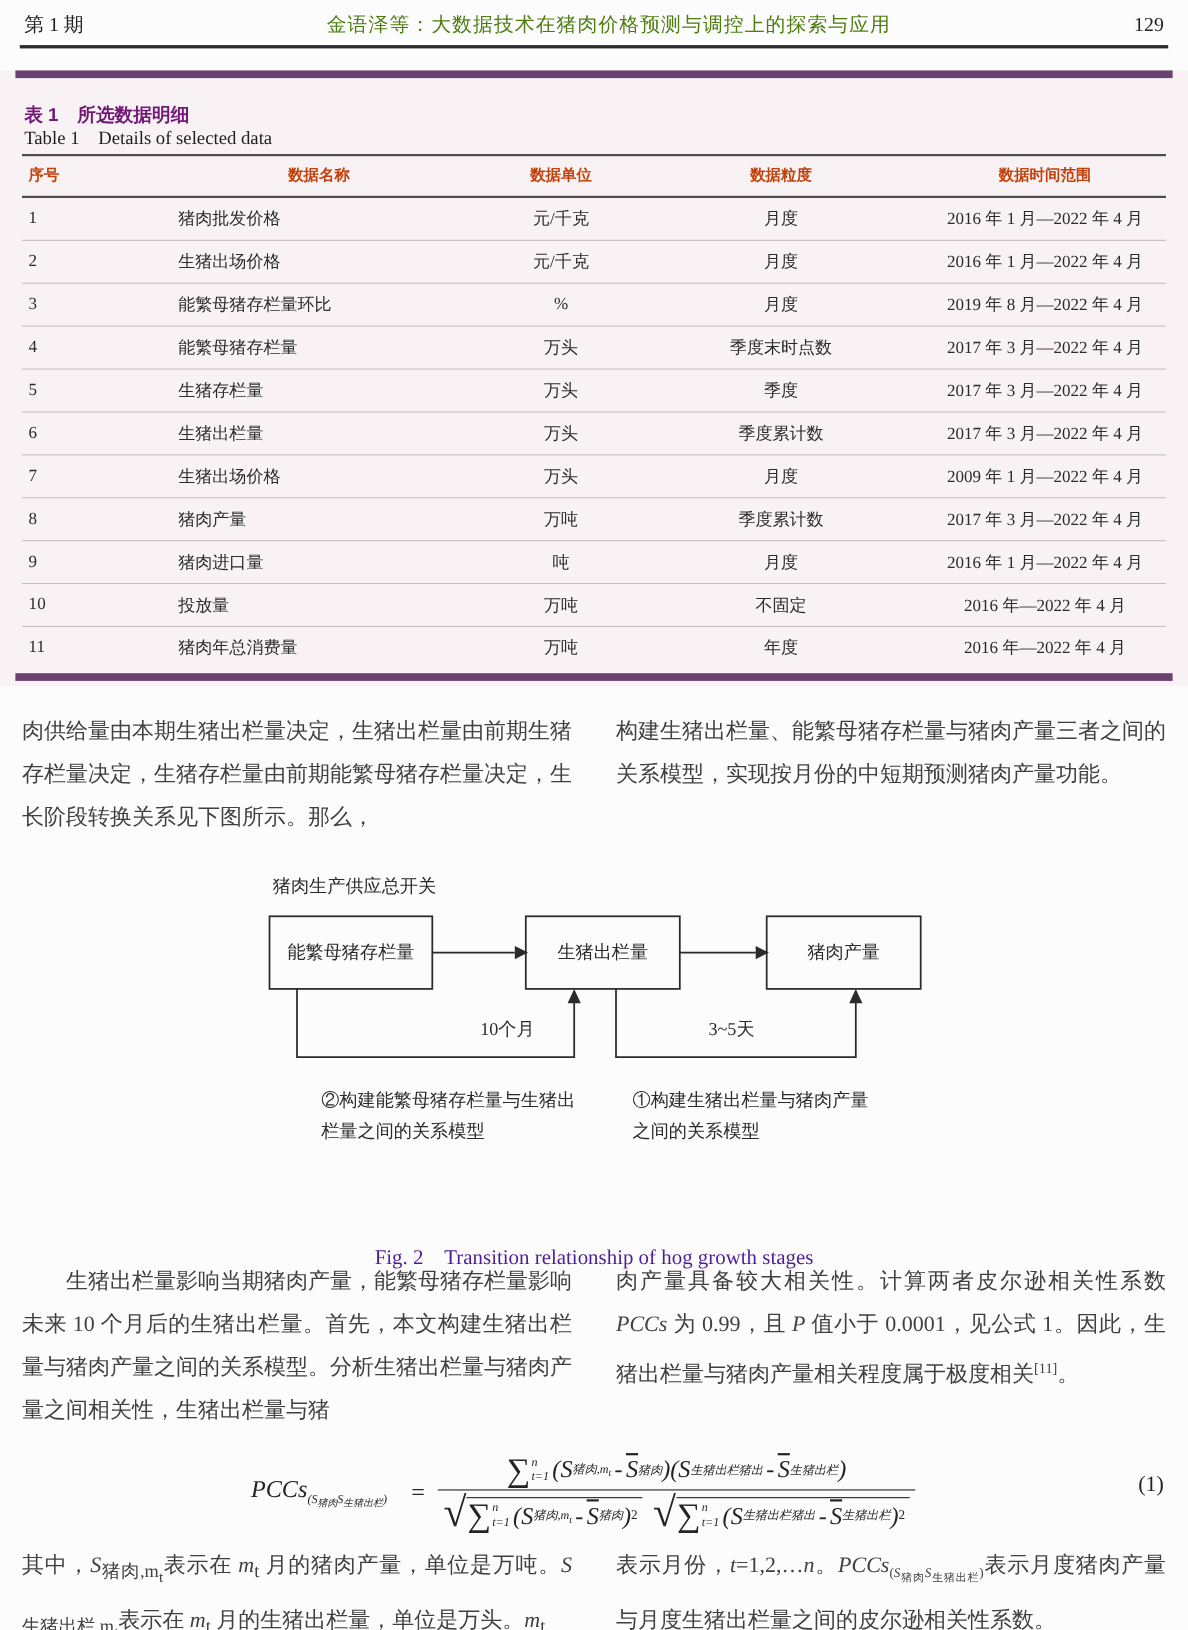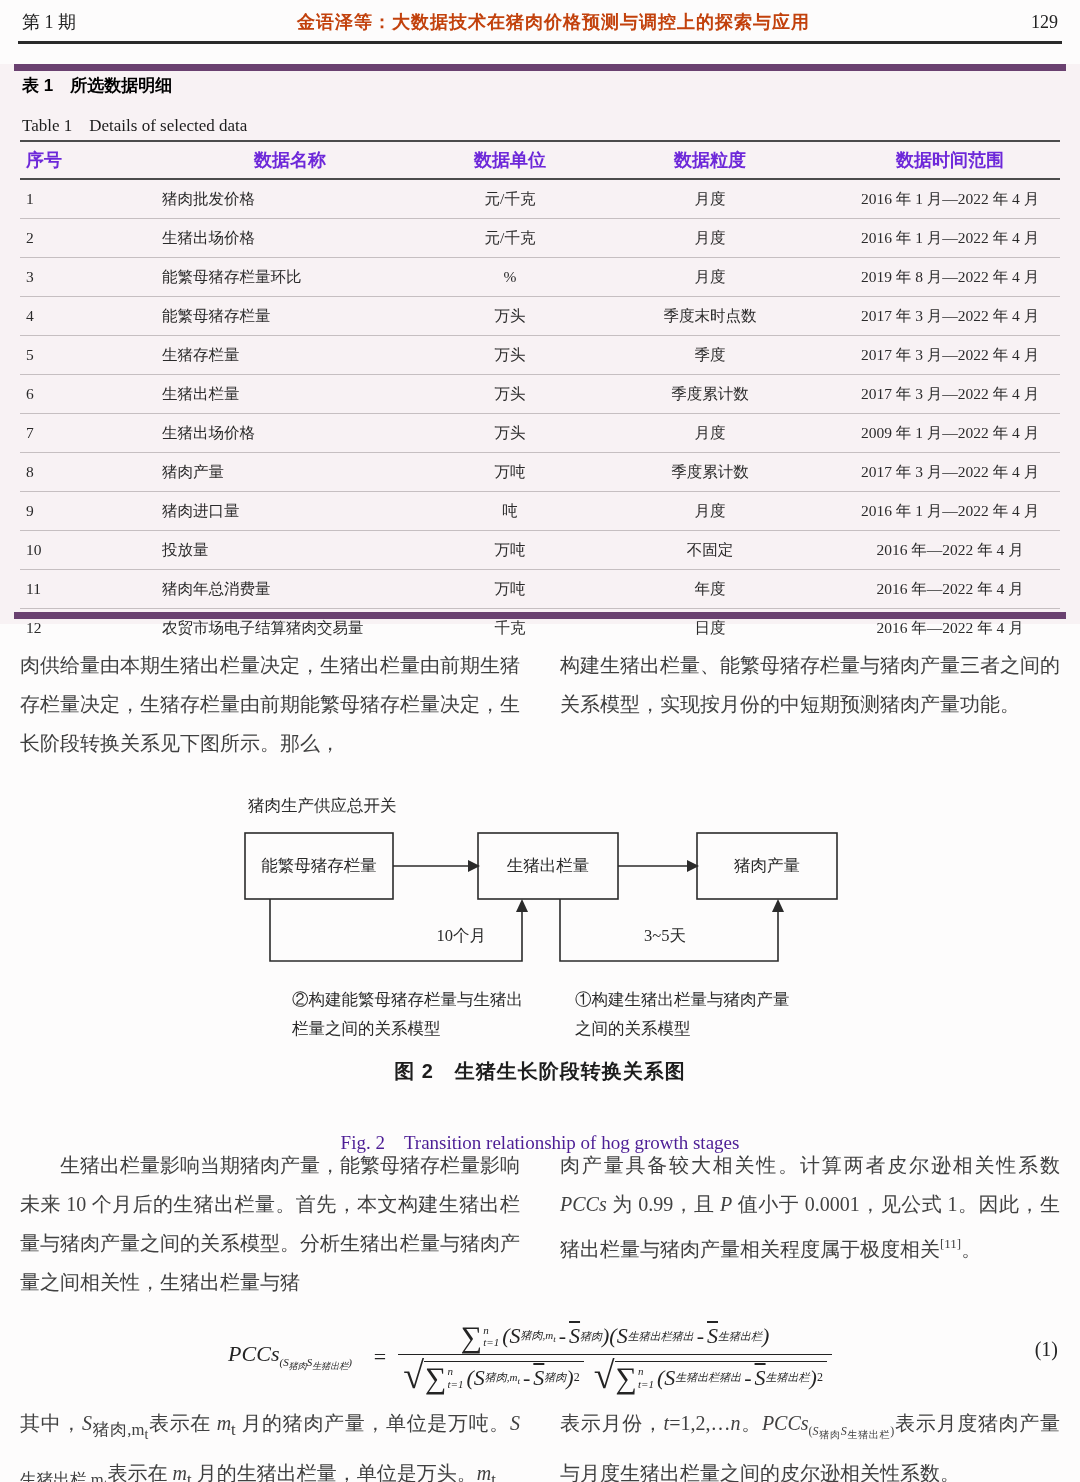--- a/index.html
+++ b/index.html
@@ -10,43 +10,43 @@
     overflow:hidden;
   }
   
   .pg-header{
     position:absolute;top:10px;left:22px;right:22px;
     display:flex;justify-content:space-between;align-items:baseline;
     font-size:18px;
   }
   .run-title{
     font-family:"Liberation Sans","DejaVu Sans",sans-serif;
-    font-weight:700;letter-spacing:1px;font-size:18px;color:#c2410c;
+    font-weight:400;letter-spacing:1px;font-size:18px;color:#4d7c0f;
   }
   .header-rule{position:absolute;top:41px;left:18px;right:18px;height:3px;background:#2a2a2a;}
 
   
   .table-band{position:absolute;top:64px;left:0;width:1080px;height:560px;background:#f8f2f4;}
   .pbar{position:absolute;left:14px;right:14px;height:7px;background:#6a4170;}
   .pbar.top{top:0;}
   .pbar.bottom{top:548px;}
   .tcap-zh{
-    position:absolute;top:10px;left:22px;
+    position:absolute;top:29px;left:22px;
     font-family:"Liberation Sans","DejaVu Sans",sans-serif;
-    font-weight:bold;font-size:17px;color:#000000;
+    font-weight:bold;font-size:17px;color:#701a75;
   }
   .tcap-en{position:absolute;top:50px;left:22px;font-size:17px;color:#1d1d1d;}
   table.datatable{
     position:absolute;top:76px;left:20px;width:1040px;
     border-collapse:collapse;font-size:15.5px;color:#2a2a2a;
   }
   table.datatable thead th{
     border-top:2px solid #4c4c4c;border-bottom:2px solid #4c4c4c;
     font-family:"Liberation Sans","DejaVu Sans",sans-serif;
-    font-weight:bold;height:34px;font-size:18px;text-align:center;color:#6d28d9;
+    font-weight:bold;height:34px;font-size:14px;text-align:center;color:#c2410c;
   }
   table.datatable thead th:first-child{text-align:left;padding-left:6px;}
   table.datatable tbody td{
     border-bottom:1px solid #c6bfc1;height:36px;text-align:center;
   }
   table.datatable tbody td:first-child{text-align:left;padding-left:6px;}
   table.datatable tbody td:nth-child(2){text-align:left;padding-left:22px;}
   table.datatable tbody tr:last-child td{border-bottom:none;}
 
   
@@ -209,27 +209,20 @@
             <td>投放量</td>
             <td>万吨</td>
             <td>不固定</td>
             <td>2016 年—2022 年 4 月</td>
           </tr>
         <tr>
             <td>11</td>
             <td>猪肉年总消费量</td>
             <td>万吨</td>
             <td>年度</td>
-            <td>2016 年—2022 年 4 月</td>
-          </tr>
-        <tr>
-            <td>12</td>
-            <td>农贸市场电子结算猪肉交易量</td>
-            <td>千克</td>
-            <td>日度</td>
             <td>2016 年—2022 年 4 月</td>
           </tr>
       </tbody>
     </table>
     <div class="pbar bottom"></div>
   </div>
 
   <div class="cols p1">
     <div class="col">
       <p>肉供给量由本期生猪出栏量决定，生猪出栏量由前期生猪存栏量决定，生猪存栏量由前期能繁母猪存栏量决定，生长阶段转换关系见下图所示。那么，</p>
@@ -266,21 +259,20 @@
     <div class="lbl ann ann1">
       <div>①构建生猪出栏量与猪肉产量</div>
       <div>之间的关系模型</div>
     </div>
     <div class="lbl ann ann2">
       <div>②构建能繁母猪存栏量与生猪出</div>
       <div>栏量之间的关系模型</div>
     </div>
   </div>
 
-  <div class="figcap-zh">图 2　生猪生长阶段转换关系图</div>
   <div class="figcap-en">Fig. 2　Transition relationship of hog growth stages</div>
 
   <div class="cols p2">
     <div class="col">
       <p class="indent">生猪出栏量影响当期猪肉产量，能繁母猪存栏量影响未来 10 个月后的生猪出栏量。首先，本文构建生猪出栏量与猪肉产量之间的关系模型。分析生猪出栏量与猪肉产量之间相关性，生猪出栏量与猪</p>
     </div>
     <div class="col">
       <p><span>肉产量具备较大相关性。计算两者皮尔逊相关性系数 </span><i>PCCs</i><span> 为 0.99，且 </span><i>P</i><span> 值小于 0.0001，见公式 1。因此，生猪出栏量与猪肉产量相关程度属于极度相关</span><sup class="ref">[11]</sup><span>。</span></p>
     </div>
   </div>

